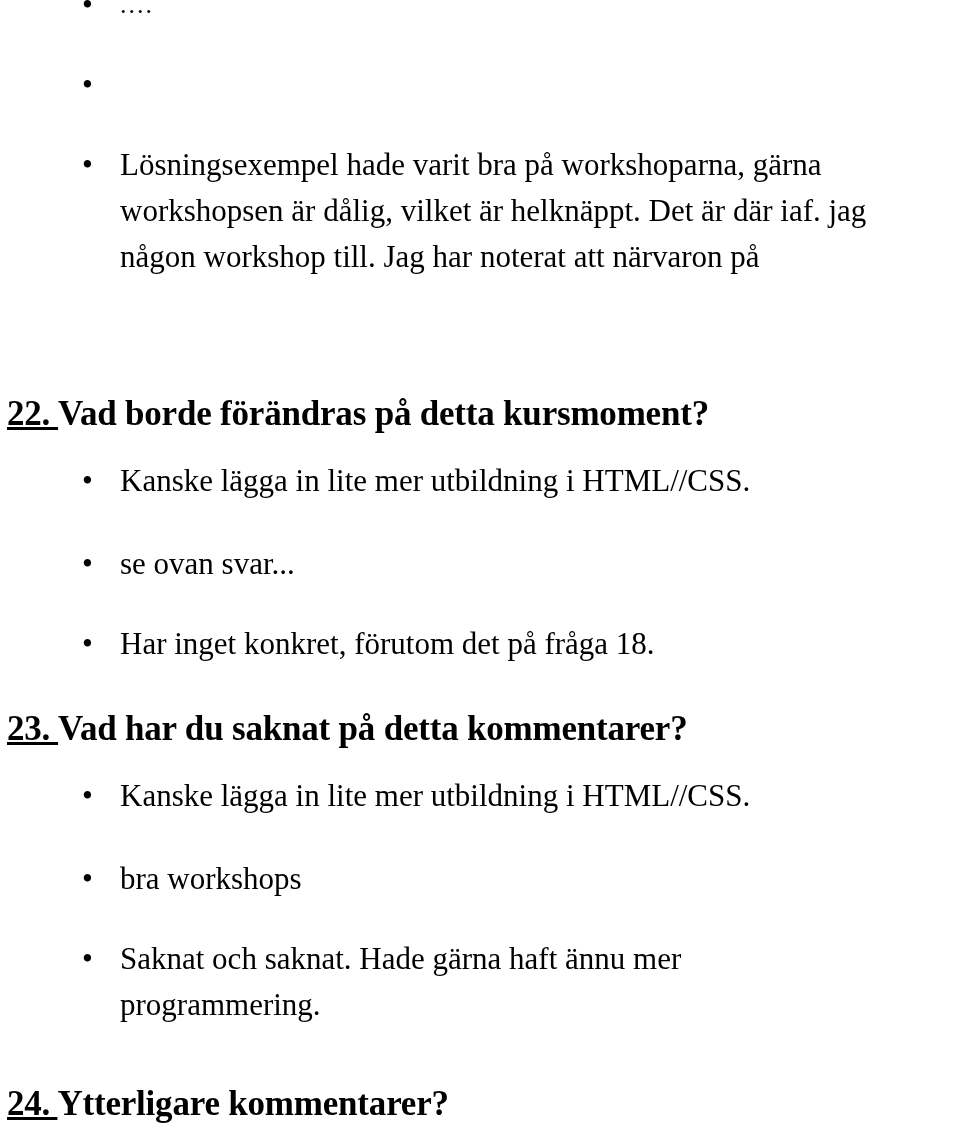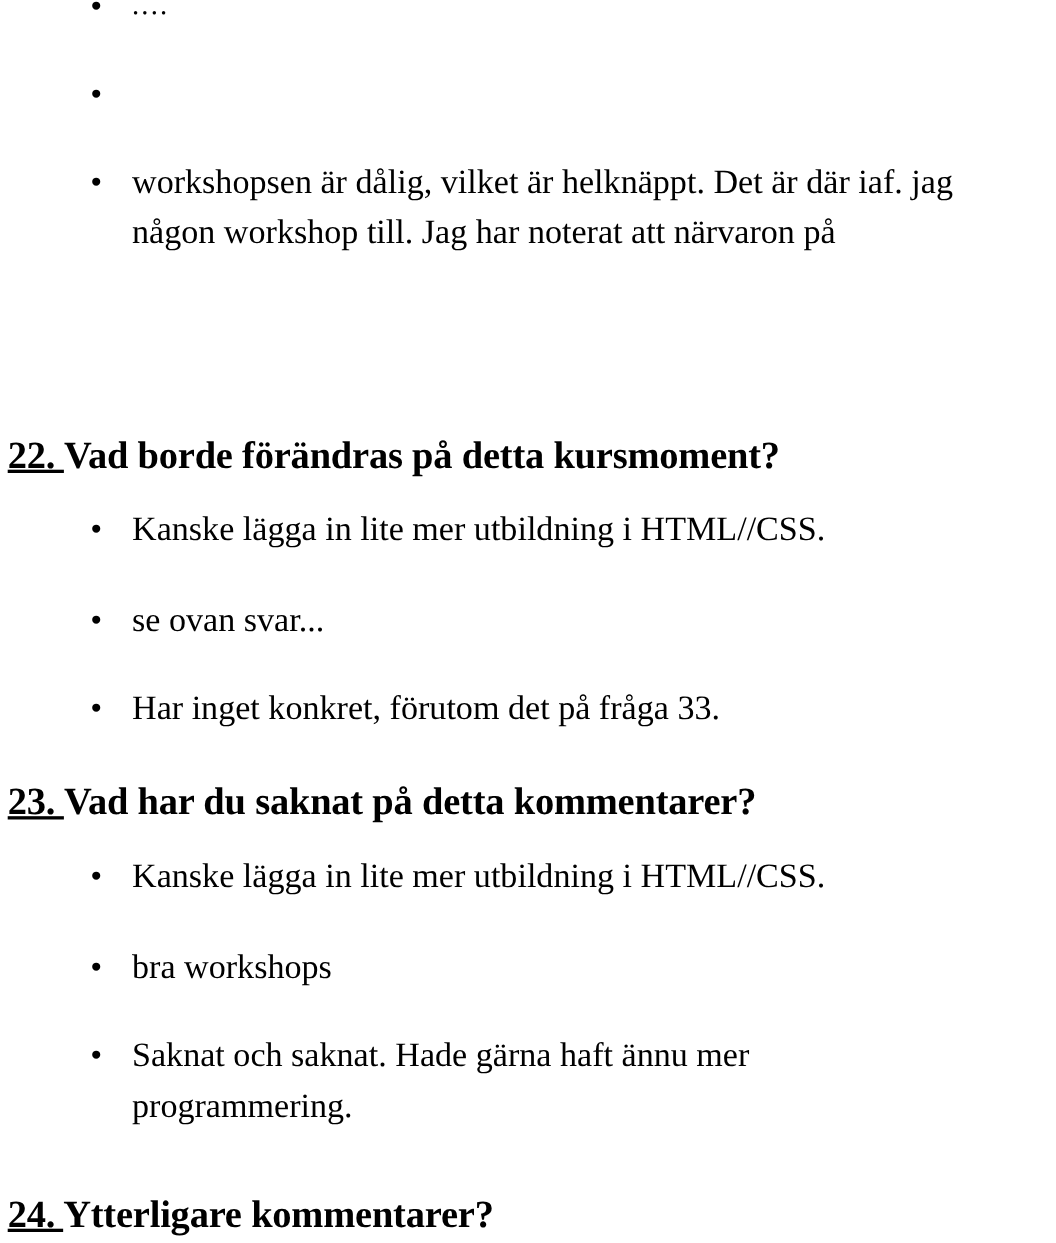--- a/index.html
+++ b/index.html
@@ -90,20 +90,21 @@
     <span class="bullet-dot">•</span>
     <span class="bullet-text tiny-dots">....</span>
   </div>
 
   <div class="bullet-item" style="top:62px;">
     <span class="bullet-dot">•</span>
   </div>
 
   <div class="bullet-item" style="top:142px;">
     <span class="bullet-dot">•</span>
+    <span class="bullet-text">Lösningsexempel hade varit bra på workshoparna, gärna</span>
     <span class="bullet-text">workshopsen är dålig, vilket är helknäppt. Det är där iaf. jag</span>
     <span class="bullet-text">någon workshop till. Jag har noterat att närvaron på</span>
   </div>
 
   <div class="blk q-heading" style="top:392px;">
     <span class="q-num">22. </span>
     <span class="q-text">Vad borde förändras på detta kursmoment?</span>
   </div>
 
   <div class="bullet-item" style="top:458px;">
@@ -111,21 +112,21 @@
     <span class="bullet-text">Kanske lägga in lite mer utbildning i HTML//CSS.</span>
   </div>
 
   <div class="bullet-item" style="top:541px;">
     <span class="bullet-dot">•</span>
     <span class="bullet-text">se ovan svar...</span>
   </div>
 
   <div class="bullet-item" style="top:621px;">
     <span class="bullet-dot">•</span>
-    <span class="bullet-text">Har inget konkret, förutom det på fråga 33.</span>
+    <span class="bullet-text">Har inget konkret, förutom det på fråga 18.</span>
   </div>
 
   <div class="blk q-heading" style="top:707px;">
     <span class="q-num">23. </span>
     <span class="q-text">Vad har du saknat på detta kommentarer?</span>
   </div>
 
   <div class="bullet-item" style="top:773px;">
     <span class="bullet-dot">•</span>
     <span class="bullet-text">Kanske lägga in lite mer utbildning i HTML//CSS.</span>

